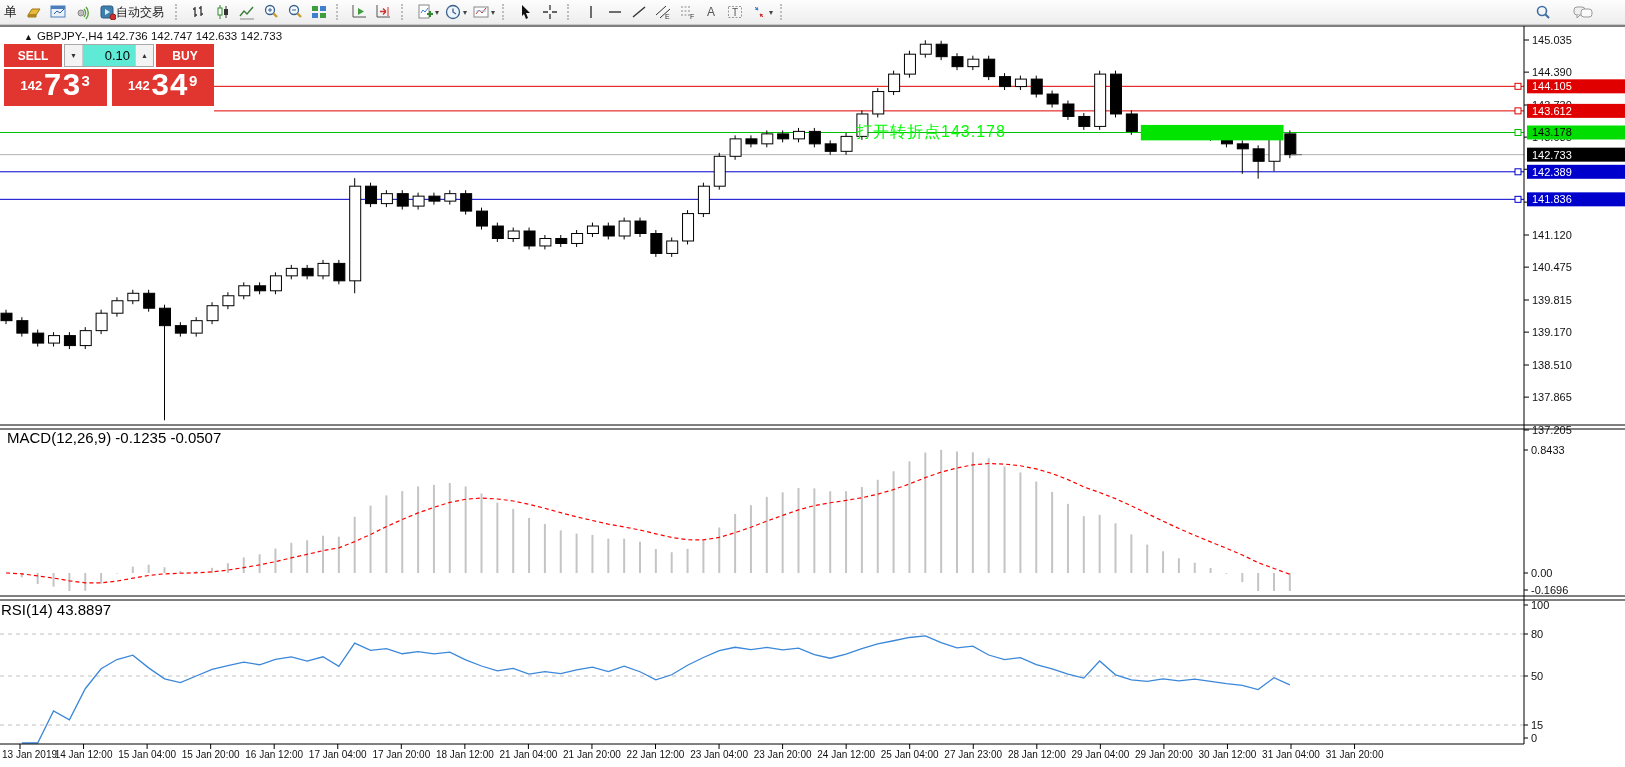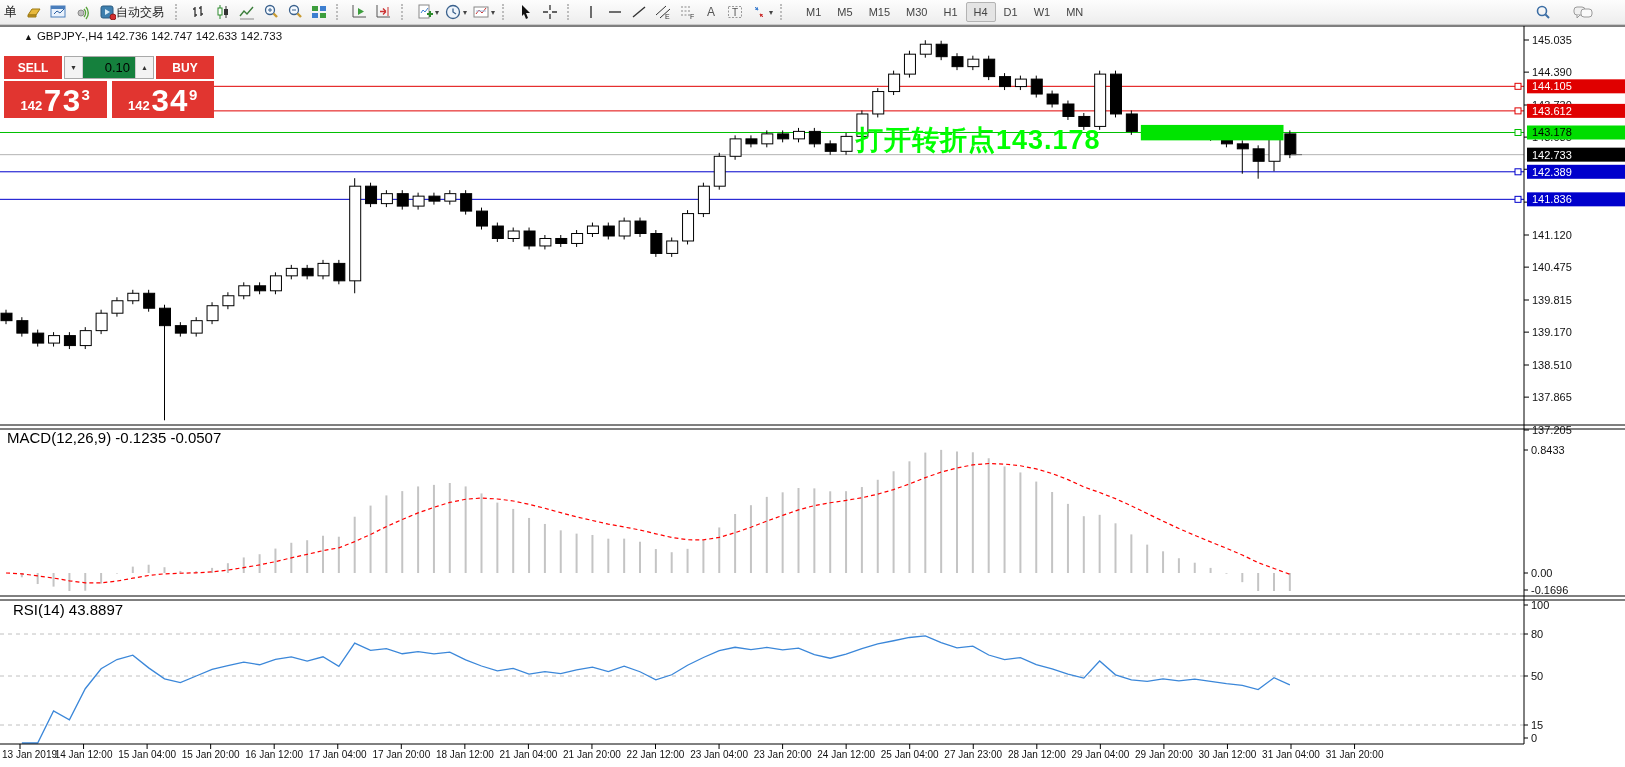--- a/index.html
+++ b/index.html
@@ -16,34 +16,34 @@
   .caret{font-size:8px;color:#444;margin:0 2px 0 -2px;}
   .autotrade{display:flex;align-items:center;padding:2px 6px;border-radius:2px;font-size:12px;color:#222;}
   .tf-group{display:flex;align-items:center;margin-left:6px;}
   .tf-btn{padding:3px 7px;color:#444;font-size:11px;border:1px solid transparent;border-radius:2px;cursor:default;}
   .tf-btn.active{background:#e4e4e4;border:1px solid #b3b3b3;}
   .tb-right{margin-left:auto;display:flex;align-items:center;gap:16px;margin-right:26px;}
   
   .hdr{position:absolute;left:24px;top:30px;font-size:11.5px;font-weight:normal;color:#111;z-index:5;}
   .hdr .tri{font-size:9px;margin-right:4px;}
   .panel-label{position:absolute;font-size:15px;color:#000;z-index:5;}
-  .annot{position:absolute;left:856px;top:122px;font-size:27px;font-weight:bold;z-index:6;letter-spacing:1px;}
+  .annot{position:absolute;left:856px;top:122px;font-size:16px;font-weight:normal;z-index:6;letter-spacing:1px;}
   
-  .trade-panel{position:absolute;left:4px;top:56px;width:210px;z-index:7;}
+  .trade-panel{position:absolute;left:4px;top:44px;width:210px;z-index:7;}
   .tp-row1{display:flex;height:23px;gap:2px;}
   .tp-btn{flex:0 0 58px;background:#e13530;color:#fff;font-weight:bold;font-size:12px;
           display:flex;align-items:center;justify-content:center;}
-  .spin{flex:1;display:flex;border:1px solid #a9a9a9;background:#15803d;box-sizing:border-box;}
+  .spin{flex:1;display:flex;border:1px solid #a9a9a9;background:#5eead4;box-sizing:border-box;}
   .spin-btn{width:17px;display:flex;align-items:center;justify-content:center;font-size:7px;color:#333;
             background:#f3f3f3;border-right:1px solid #ccc;}
   .spin-btn:last-child{border-left:1px solid #ccc;border-right:none;}
   .spin-val{flex:1;display:flex;align-items:center;justify-content:flex-end;padding-right:5px;
             font-size:13px;color:#000;}
   .tp-row2{display:flex;margin-top:2px;gap:5px;height:37px;}
-  .price-box{flex:1;background:#e13530;color:#fff;display:flex;align-items:flex-end;justify-content:center;}
+  .price-box{flex:1;background:#e13530;color:#fff;display:flex;align-items:center;justify-content:center;}
   .price-box .sm{font-size:13px;font-weight:bold;margin:0 1px 5px 0;}
   .price-box .big{font-size:31px;font-weight:bold;line-height:0.92;font-family:Liberation Mono, monospace;}
   .price-box .sup{font-size:15px;font-weight:bold;margin:0 0 15px 1px;}
   svg text{font-family:"Liberation Sans",sans-serif;}
 </style>
 </head>
 <body>
 
 <div class="root">
 
@@ -220,31 +220,20 @@
     </span>
     <span class="tbtn">
       <svg width="18" height="18">
           <path d="M5 4 l3 3 M8 7 l-1 -3 M8 7 l-3 -1" stroke="#3e7fd0" fill="none"></path>
           <path d="M13 14 l-3 -3 M10 11 l1 3 M10 11 l3 1" stroke="#c33" fill="none"></path>
         </svg>
     </span>
       <span class="caret">▾</span>
 
     <span class="grip"></span>
-    <div class="tf-group" id="tf-group">
-        <span class="tf-btn">M1</span>
-        <span class="tf-btn">M5</span>
-        <span class="tf-btn">M15</span>
-        <span class="tf-btn">M30</span>
-        <span class="tf-btn">H1</span>
-        <span class="tf-btn active">H4</span>
-        <span class="tf-btn">D1</span>
-        <span class="tf-btn">W1</span>
-        <span class="tf-btn">MN</span>
-      </div>
 
     <span class="tb-right">
       <span class="tbtn">
         <svg width="18" height="18">
             <circle cx="8" cy="8" r="4.5" fill="none" stroke="#3c6ea5" stroke-width="1.6"></circle>
             <line x1="11.5" y1="11.5" x2="15" y2="15" stroke="#3c6ea5" stroke-width="2"></line>
           </svg>
       </span>
       <span class="tbtn">
         <svg width="20" height="18">
@@ -650,14 +639,14 @@
       <div class="price-box">
         <span class="sm">142</span>
           <span class="big">34</span>
           <span class="sup">9</span>
       </div>
     </div>
   </div>
 
   <div class="annot" id="annot" style="color: rgb(0, 255, 0);">打开转折点143.178</div>
   <div class="panel-label" style="left:7px;top:429px;">MACD(12,26,9) -0.1235 -0.0507</div>
-  <div class="panel-label" style="left:13px;top:601px;">RSI(14) 43.8897</div>
+  <div class="panel-label" style="left:1px;top:601px;">RSI(14) 43.8897</div>
 </div>
 
 </body></html>

